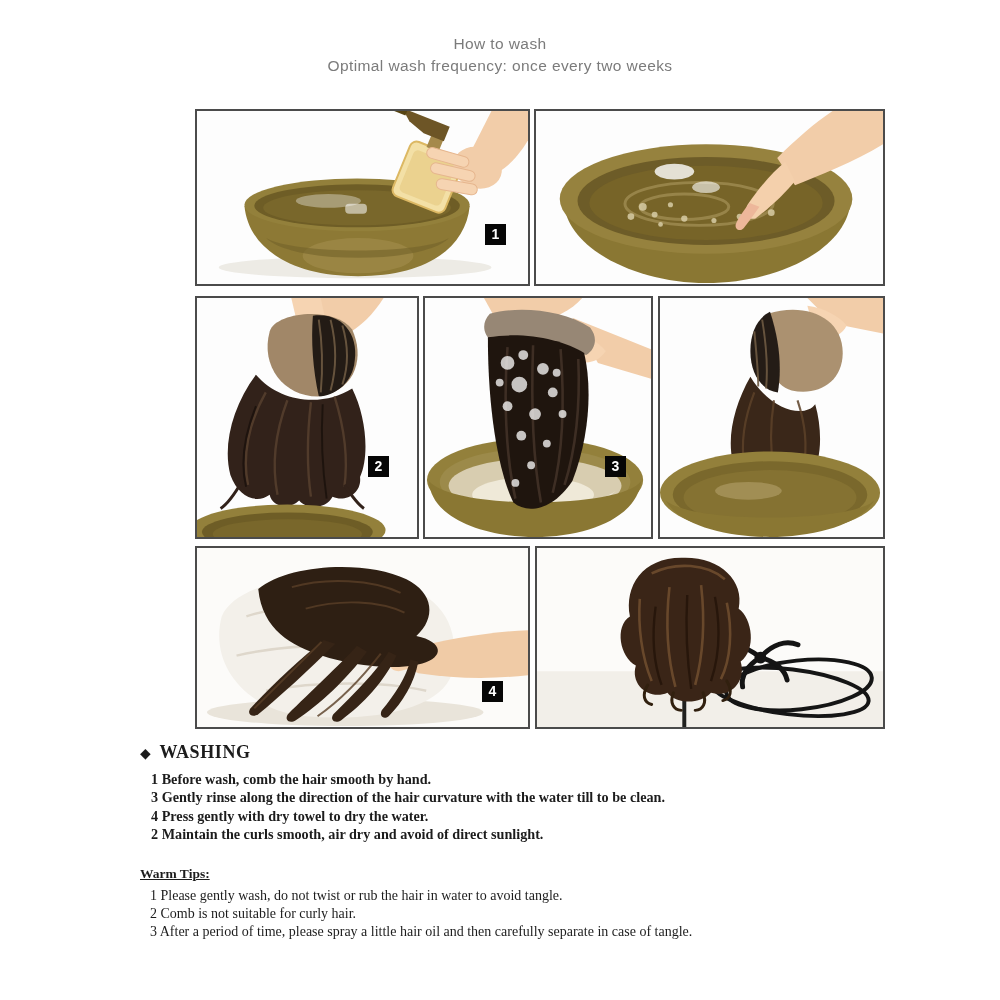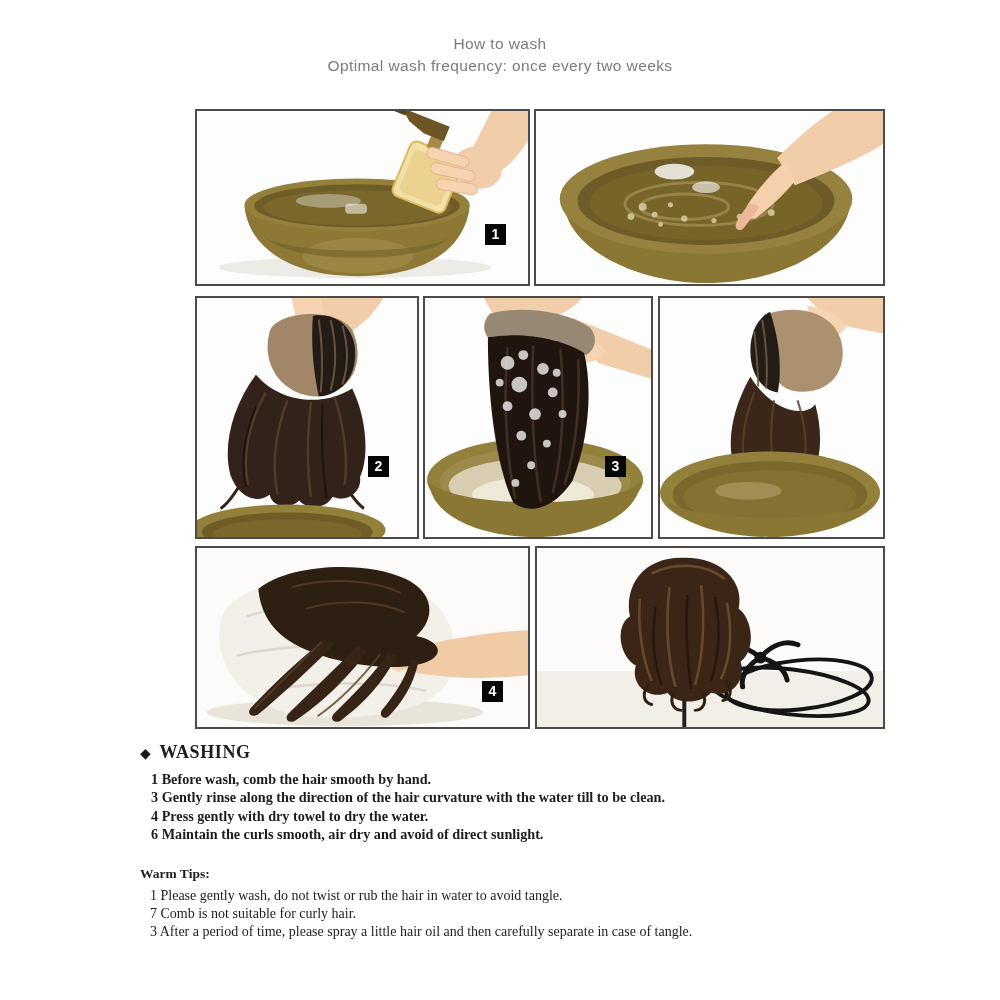--- a/index.html
+++ b/index.html
@@ -41,21 +41,21 @@
     margin:0 0 7px 0;font-weight:600;
   }
   .diamond{
     font-family:"DejaVu Sans",sans-serif;font-size:14px;margin-right:8px;line-height:1;
   }
   .step{font-size:14.2px;line-height:18.4px;padding-left:11px;font-weight:bold;}
   .tips{
     position:absolute;left:140px;top:866px;width:780px;
     font-family:"Liberation Serif","DejaVu Serif",serif;color:var(--body_text);
   }
-  .tips-heading{font-size:13.5px;font-weight:bold;margin:0 0 5px 0;}
+  .tips-heading{font-size:13.5px;font-weight:bold;margin:0 0 5px 0;text-decoration:underline;}
   .tip{font-size:14px;line-height:17.8px;padding-left:10px;}
   
   #phA{left:155px;top:93px;width:335px;height:177px;}
   #phB{left:494px;top:93px;width:351px;height:177px;}
   #phC{left:155px;top:280px;width:224px;height:243px;}
   #phD{left:383px;top:280px;width:230px;height:243px;}
   #phE{left:618px;top:280px;width:227px;height:243px;}
   #phF{left:155px;top:530px;width:335px;height:183px;}
   #phG{left:495px;top:530px;width:350px;height:183px;}
   #badge1{left:485px;top:224px;}
@@ -302,23 +302,23 @@
   <div class="badge" id="badge4">4</div>
 
   <section class="washing">
     <h2 class="washing-heading">
       <span class="diamond">◆</span>
       <span>WASHING</span>
     </h2>
     <div class="step">1 Before wash, comb the hair smooth by hand.</div>
     <div class="step">3 Gently rinse along the direction of the hair curvature with the water till to be clean.</div>
     <div class="step">4 Press gently with dry towel to dry the water.</div>
-    <div class="step">6 Maintain the curls smooth, air dry and avoid of direct sunlight.</div>
+    <div class="step">2 Maintain the curls smooth, air dry and avoid of direct sunlight.</div>
   </section>
 
   <section class="tips">
     <h3 class="tips-heading">Warm Tips:</h3>
     <div class="tip">1 Please gently wash, do not twist or rub the hair in water to avoid tangle.</div>
-    <div class="tip">7 Comb is not suitable for curly hair.</div>
+    <div class="tip">2 Comb is not suitable for curly hair.</div>
     <div class="tip">3 After a period of time, please spray a little hair oil and then carefully separate in case of tangle.</div>
   </section>
 
 </div>
 
 </body></html>

